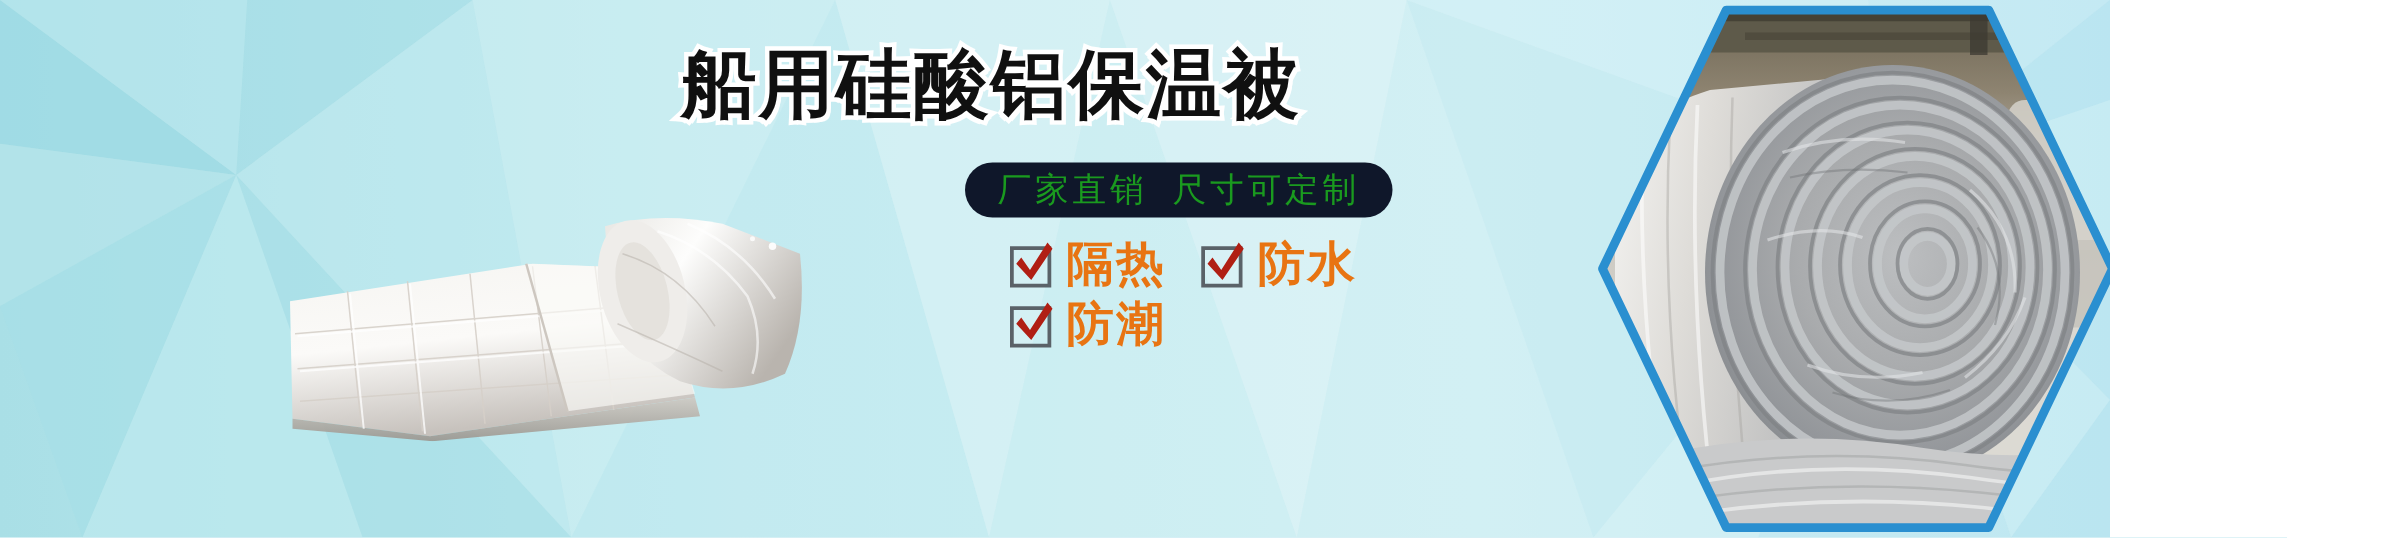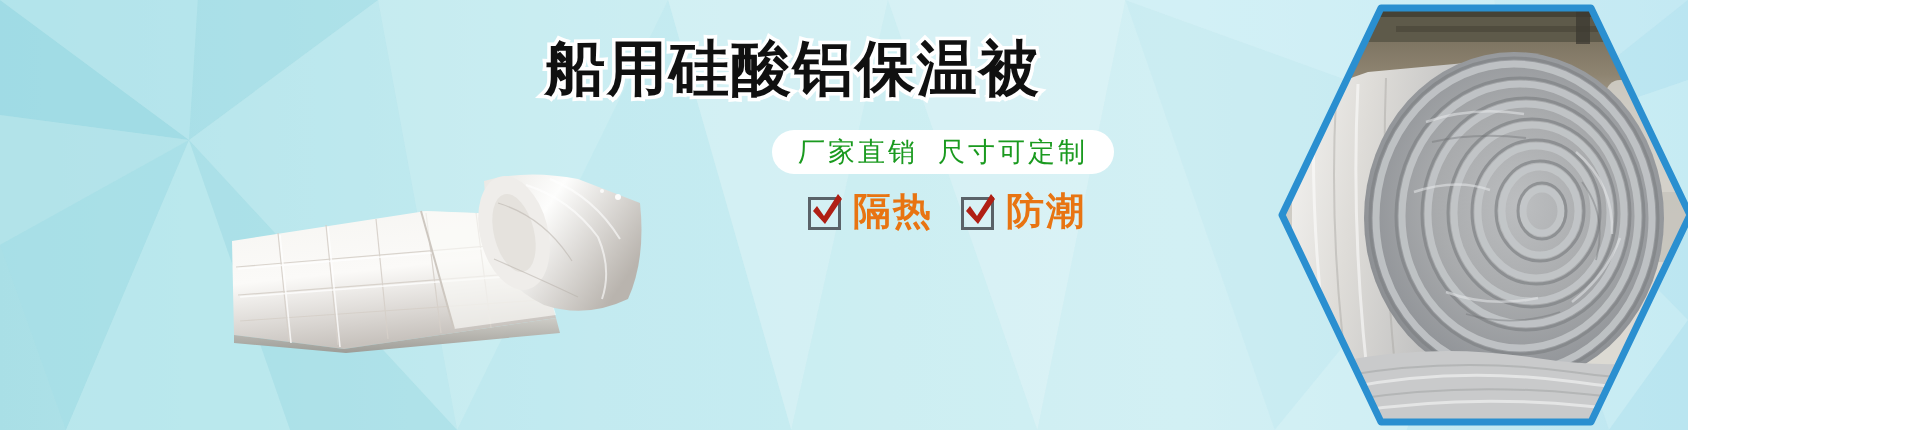--- a/index.html
+++ b/index.html
@@ -44,21 +44,21 @@
   }
 
   
   #subtitle-pill {
     position:absolute;
     left:772px; top:130px;
     height:44px;
     padding:0 26px;
     display:flex;
     align-items:center;
-    background:#ffffff;
+    background:#0f172a;
     border-radius:22px;
     white-space:nowrap;
   }
   #subtitle-pill .sub-text {
     font-family:"DejaVu Sans", sans-serif;
     font-size:27px;
     font-weight:500;
     color:#1a9a1f;
     letter-spacing:3px;
   }
@@ -226,20 +226,28 @@
     <div class="feature-item">
       <span class="check-box">
         <svg viewBox="0 0 42 42">
           <path d="M6,20 L10,15 L17,25 L31,3 L35,8 L18,33 Z" fill="#b01f14"></path>
         </svg>
       </span>
       <span class="feature-label">隔热</span>
     </div>
 
 
+    <div class="feature-item">
+      <span class="check-box">
+        <svg viewBox="0 0 42 42">
+          <path d="M6,20 L10,15 L17,25 L31,3 L35,8 L18,33 Z" fill="#b01f14"></path>
+        </svg>
+      </span>
+      <span class="feature-label">防水</span>
+    </div>
 
     <div class="feature-item">
       <span class="check-box">
         <svg viewBox="0 0 42 42">
           <path d="M6,20 L10,15 L17,25 L31,3 L35,8 L18,33 Z" fill="#b01f14"></path>
         </svg>
       </span>
       <span class="feature-label">防潮</span>
     </div>
 

